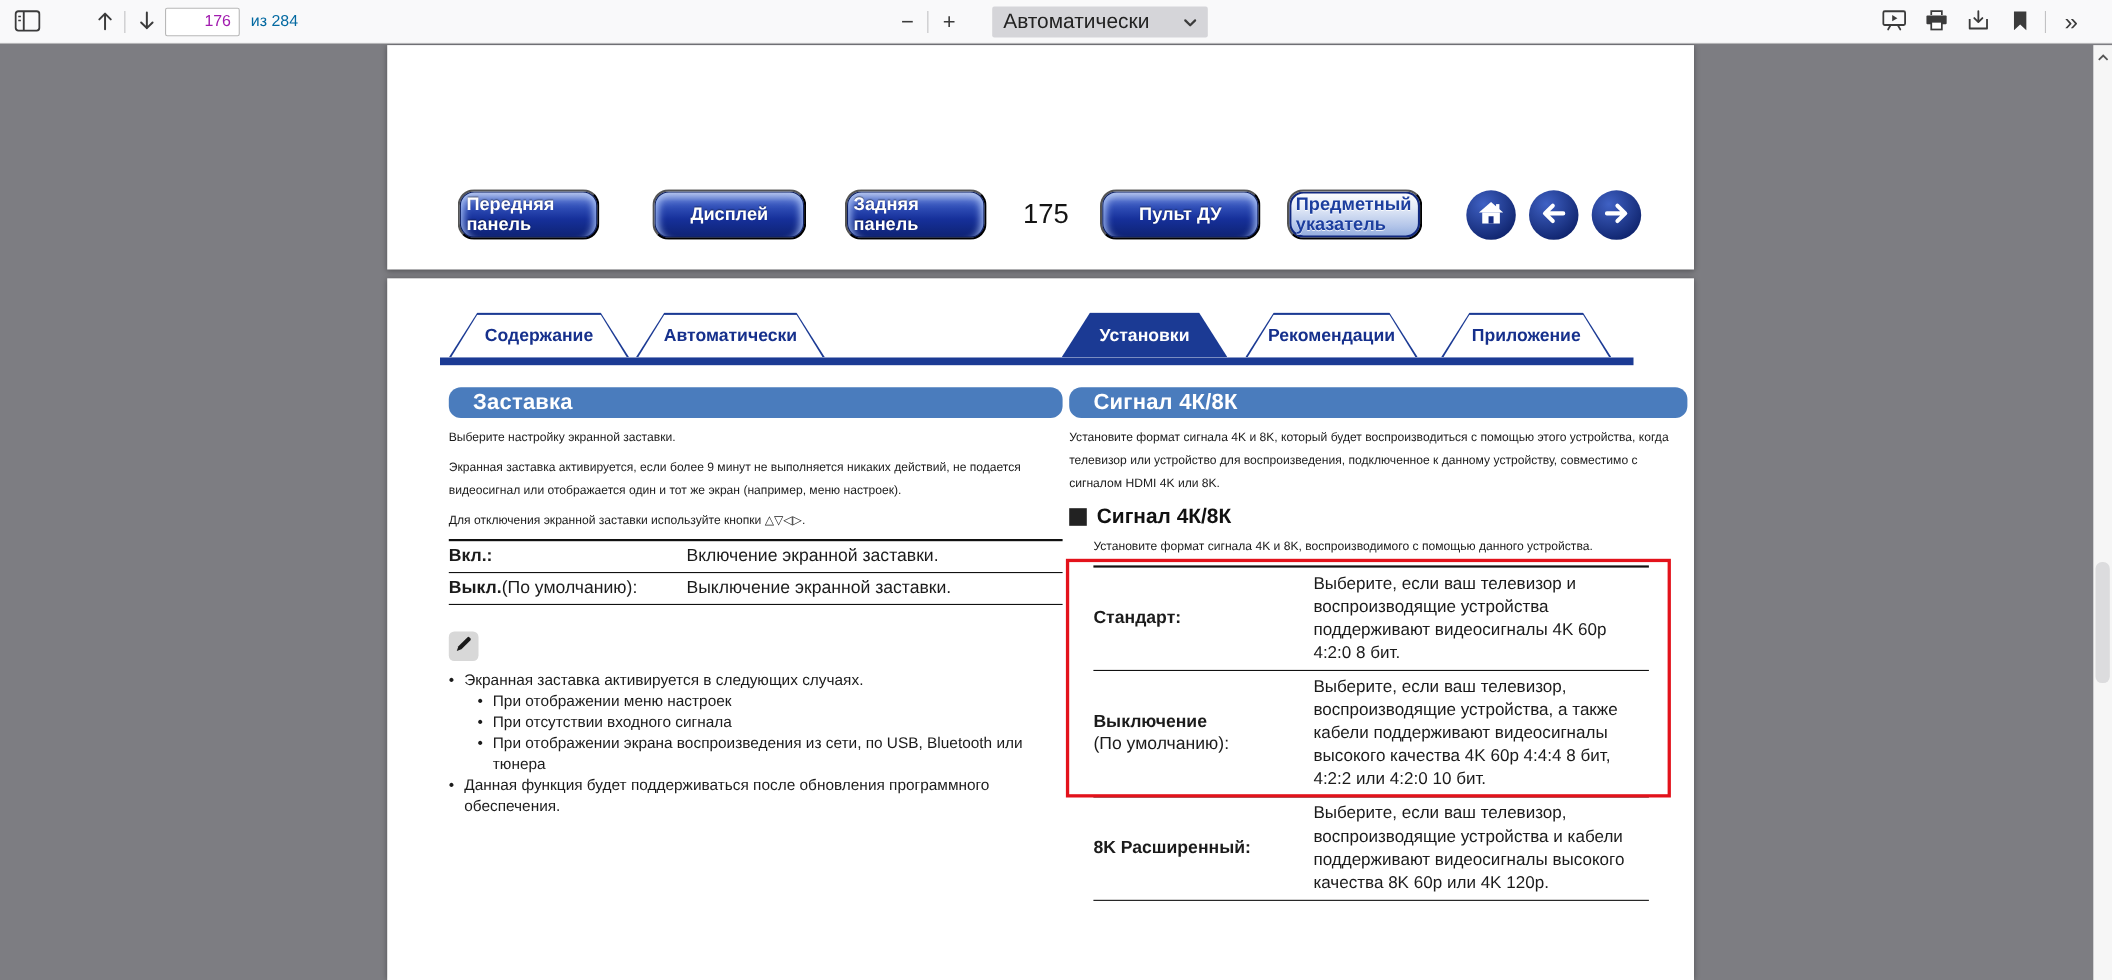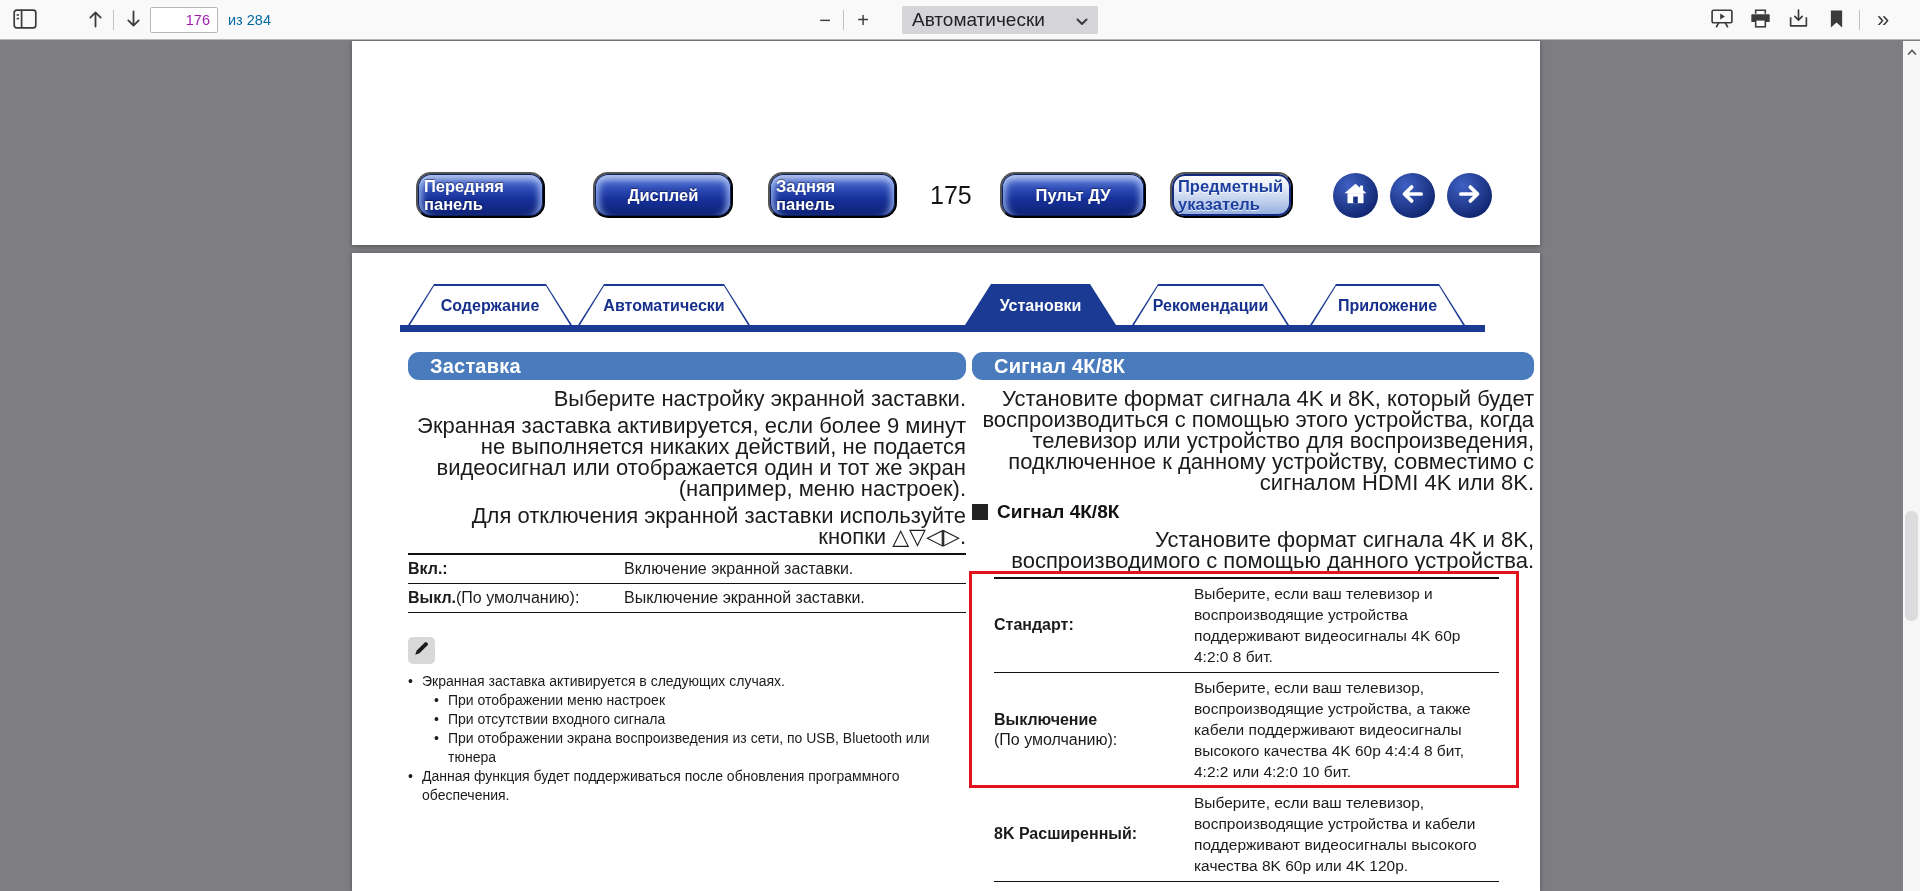--- a/index.html
+++ b/index.html
@@ -56,21 +56,21 @@
     clip-path:polygon(24px 0,calc(100% - 24px) 0,100% 100%,0 100%);background:#fff;
     display:flex;align-items:center;justify-content:center;font-weight:bold;font-size:16px;color:var(--navy);}
   .tab.active .tab-inner{background:var(--tabblue);color:#fff;}
   .tabs-bar{position:absolute;left:48px;top:72px;width:1085px;height:7px;background:var(--tabblue);}
   
   .col{position:absolute;top:99px;color:var(--ink);}
   .col-left{left:56px;width:558px;}
   .col-right{left:620px;width:562px;}
   .hdr-bar{height:28px;background:var(--hdrblue);color:#fff;font-weight:bold;font-size:20px;
     line-height:28px;padding-left:22px;letter-spacing:.2px;border-radius:11px;}
-  .para{font-size:22px;line-height:21px;text-align:right;}
+  .para{font-size:11px;line-height:21px;}
   .p-first{margin-top:8px;} .p-next{margin-top:6px;}
   
   .ltable{margin-top:6px;border-bottom:1px solid #111;}
   .lrow{display:flex;border-top:1px solid #111;padding:3px 0 4px 0;}
   .lrow:first-child{border-top:2px solid #111;}
   .lrow .lab{width:216px;font-size:16px;line-height:20px;padding-top:1px;}
   .lrow .lab b{font-weight:bold;}
   .lrow .val{flex:1;display:flex;align-items:center;font-size:16px;line-height:20px;}
   
   .note-icon{margin-top:24px;width:27px;height:27px;background:#d8d8d8;border-radius:5px;

